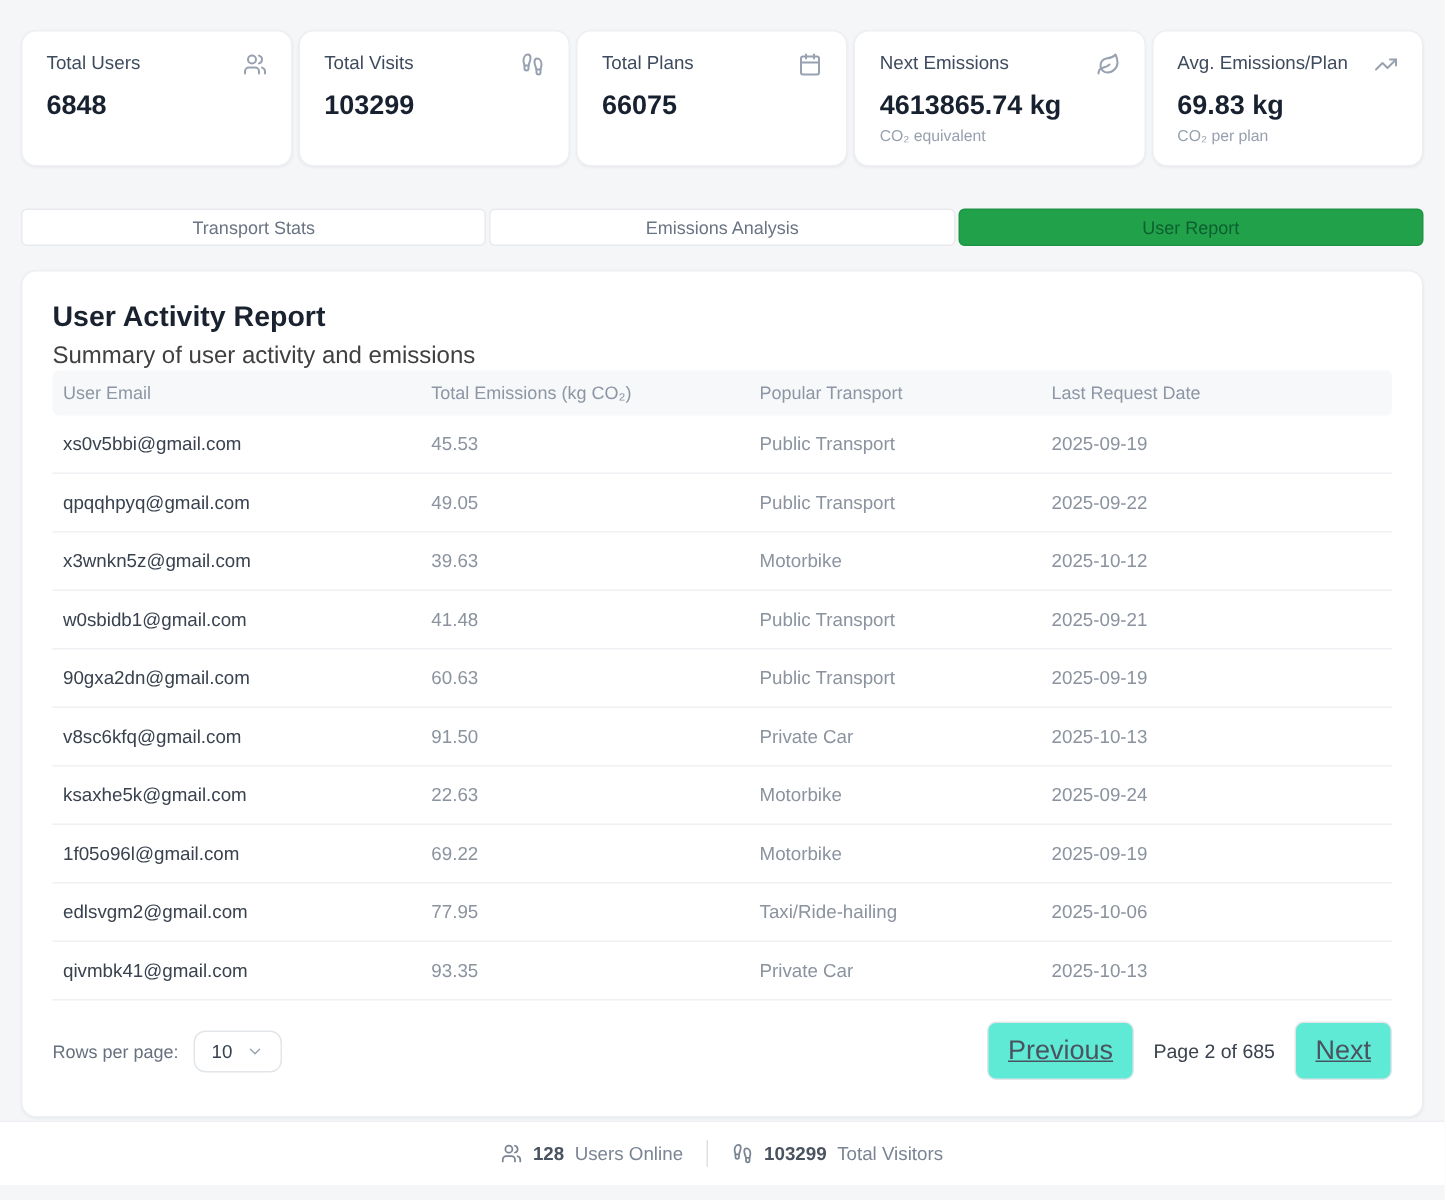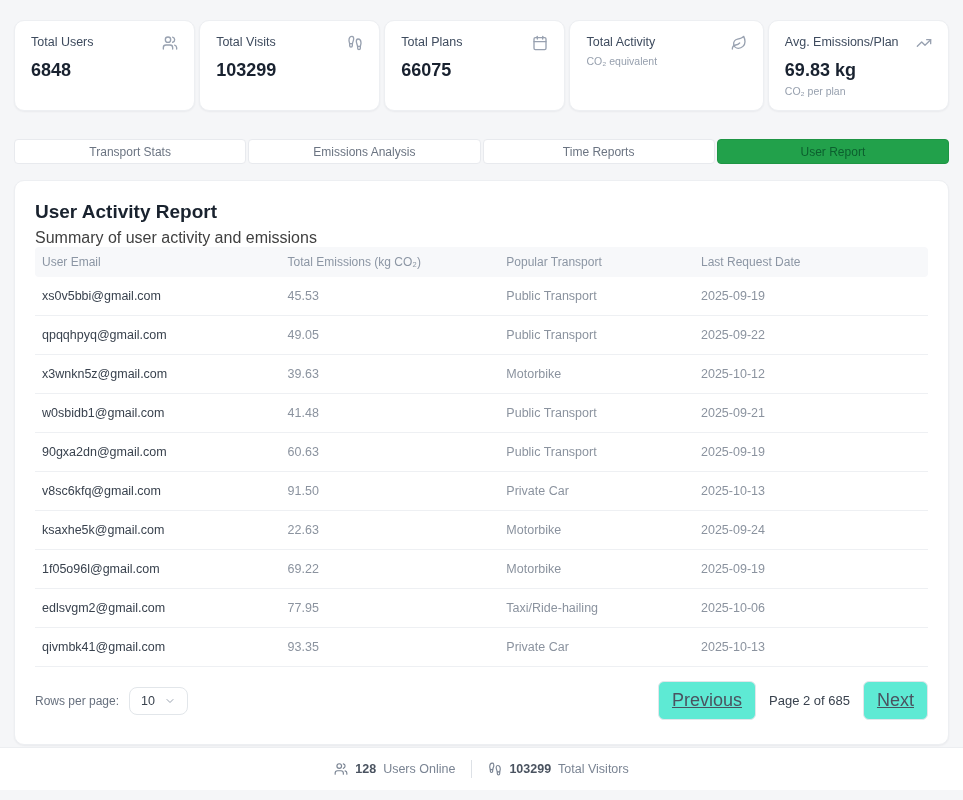--- a/index.html
+++ b/index.html
@@ -136,28 +136,29 @@
               <path d="M8 2v4"></path>
               <path d="M3 10h18"></path>
             </svg>
         </span>
       </div>
       <div class="stat-value">66075</div>
     </div>
 
     <div class="stat-card">
       <div class="stat-head">
-        <span class="stat-label">Total Activity</span>
+        <span class="stat-label">Next Emissions</span>
         <span class="stat-icon">
           <svg viewBox="0 0 24 24" fill="none" stroke="currentColor" stroke-width="2" stroke-linecap="round" stroke-linejoin="round">
               <path d="M11 20A7 7 0 0 1 9.8 6.1C15.5 5 17 4.48 19 2c1 2 2 4.18 2 8 0 5.5-4.78 10-10 10Z"></path>
               <path d="M2 21c0-3 1.85-5.36 5.08-6C9.5 14.52 12 13 13 12"></path>
             </svg>
         </span>
       </div>
+      <div class="stat-value">4613865.74 kg</div>
       <div class="stat-sub">CO₂ equivalent</div>
     </div>
 
     <div class="stat-card">
       <div class="stat-head">
         <span class="stat-label">Avg. Emissions/Plan</span>
         <span class="stat-icon">
           <svg viewBox="0 0 24 24" fill="none" stroke="currentColor" stroke-width="2" stroke-linecap="round" stroke-linejoin="round">
               <polyline points="22 7 13.5 15.5 8.5 10.5 2 17"></polyline>
               <polyline points="16 7 22 7 22 13"></polyline>
@@ -165,21 +166,20 @@
         </span>
       </div>
       <div class="stat-value">69.83 kg</div>
       <div class="stat-sub">CO₂ per plan</div>
     </div>
   </div>
 
   <div class="tabs-row">
     <div class="tab">Transport Stats</div>
     <div class="tab">Emissions Analysis</div>
-    <div class="tab">Time Reports</div>
     <div class="tab active">User Report</div>
   </div>
 
   <div class="main-card">
     <div class="report-title">User Activity Report</div>
     <div class="report-subtitle">Summary of user activity and emissions</div>
 
     <div class="table">
       <div class="t-head">
         <div>User Email</div>

